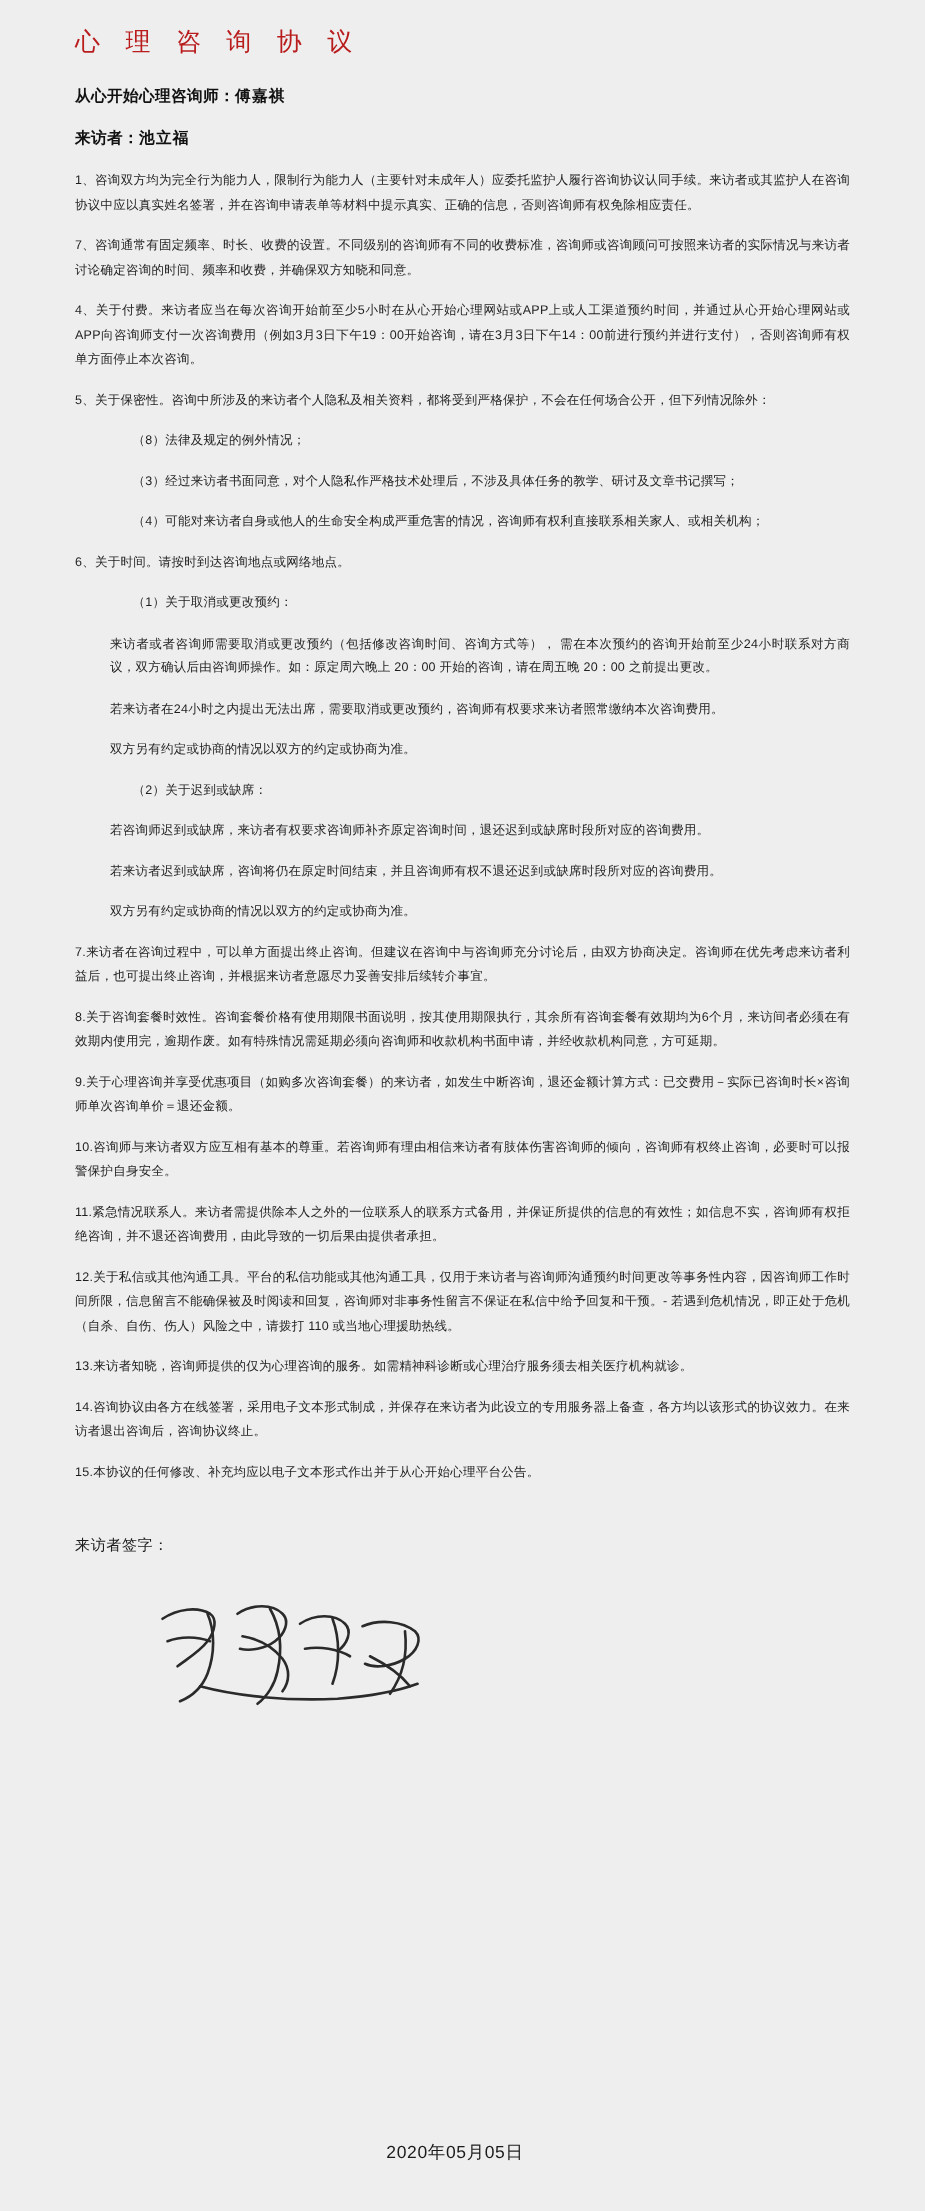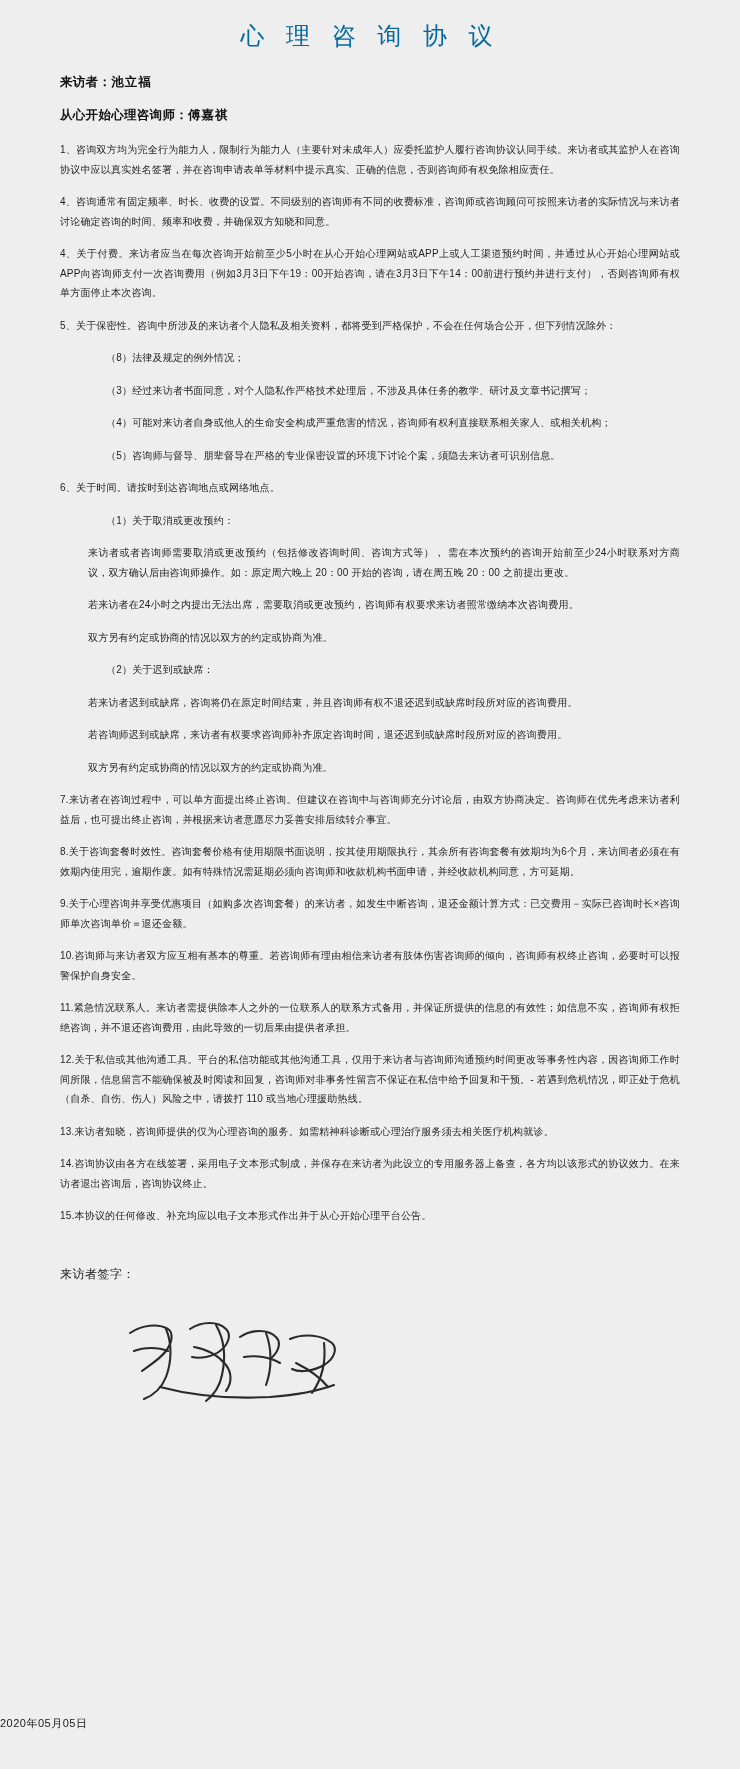--- a/index.html
+++ b/index.html
@@ -15,25 +15,25 @@
   }
   .page {
     width: 740px;
     min-height: 1769px;
     background: #eeeeee;
     box-sizing: border-box;
     padding: 14px 60px 20px 60px;
     position: relative;
   }
   .doc-title {
-    text-align: center;
-    font-size: 24px;
+    text-align: left;
+    font-size: 20px;
     letter-spacing: 7px;
     font-weight: 500;
-    color: #0369a1;
+    color: #b91c1c;
     margin: 6px 0 22px 0;
     font-family: "DejaVu Sans", "Liberation Sans", sans-serif;
   }
   .line-heading {
     font-size: 12.5px;
     font-weight: bold;
     color: #111;
     margin: 0 0 16px 0;
     letter-spacing: 0.3px;
   }
@@ -61,63 +61,62 @@
     height: 150px;
     position: relative;
     margin-top: 6px;
   }
   .signature-area svg {
     position: absolute;
     left: 60px;
     top: 10px;
   }
   .date-line {
-    text-align: left;
-    font-size: 11px;
+    text-align: center;
+    font-size: 14px;
     color: #1b1b1b;
     position: absolute;
     bottom: 38px;
     left: 0;
     right: 12px;
     letter-spacing: 0.5px;
   }
 </style>
 </head>
 <body>
 
 <div class="page">
 
   <div class="doc-title">心 理 咨 询 协 议</div>
 
   <div class="line-heading">
+    <span>从心开始心理咨询师：</span><span class="nm">傅嘉祺</span>
+  </div>
+
+  <div class="line-heading">
     <span>来访者：</span><span class="nm">池立福</span>
   </div>
 
-  <div class="line-heading">
-    <span>从心开始心理咨询师：</span><span class="nm">傅嘉祺</span>
-  </div>
-
   <p class="para">1、咨询双方均为完全行为能力人，限制行为能力人（主要针对未成年人）应委托监护人履行咨询协议认同手续。来访者或其监护人在咨询协议中应以真实姓名签署，并在咨询申请表单等材料中提示真实、正确的信息，否则咨询师有权免除相应责任。</p>
-  <p class="para">4、咨询通常有固定频率、时长、收费的设置。不同级别的咨询师有不同的收费标准，咨询师或咨询顾问可按照来访者的实际情况与来访者讨论确定咨询的时间、频率和收费，并确保双方知晓和同意。</p>
+  <p class="para">7、咨询通常有固定频率、时长、收费的设置。不同级别的咨询师有不同的收费标准，咨询师或咨询顾问可按照来访者的实际情况与来访者讨论确定咨询的时间、频率和收费，并确保双方知晓和同意。</p>
   <p class="para">4、关于付费。来访者应当在每次咨询开始前至少5小时在从心开始心理网站或APP上或人工渠道预约时间，并通过从心开始心理网站或APP向咨询师支付一次咨询费用（例如3月3日下午19：00开始咨询，请在3月3日下午14：00前进行预约并进行支付），否则咨询师有权单方面停止本次咨询。</p>
 
   <p class="para">5、关于保密性。咨询中所涉及的来访者个人隐私及相关资料，都将受到严格保护，不会在任何场合公开，但下列情况除外：</p>
   <p class="para indent2">（8）法律及规定的例外情况；</p>
   <p class="para indent2">（3）经过来访者书面同意，对个人隐私作严格技术处理后，不涉及具体任务的教学、研讨及文章书记撰写；</p>
   <p class="para indent2">（4）可能对来访者自身或他人的生命安全构成严重危害的情况，咨询师有权利直接联系相关家人、或相关机构；</p>
-  <p class="para indent2">（5）咨询师与督导、朋辈督导在严格的专业保密设置的环境下讨论个案，须隐去来访者可识别信息。</p>
 
   <p class="para">6、关于时间。请按时到达咨询地点或网络地点。</p>
   <p class="para indent2">（1）关于取消或更改预约：</p>
   <p class="para indent1">来访者或者咨询师需要取消或更改预约（包括修改咨询时间、咨询方式等）， 需在本次预约的咨询开始前至少24小时联系对方商议，双方确认后由咨询师操作。如：原定周六晚上 20：00 开始的咨询，请在周五晚 20：00 之前提出更改。</p>
   <p class="para indent1">若来访者在24小时之内提出无法出席，需要取消或更改预约，咨询师有权要求来访者照常缴纳本次咨询费用。</p>
   <p class="para indent1">双方另有约定或协商的情况以双方的约定或协商为准。</p>
   <p class="para indent2">（2）关于迟到或缺席：</p>
+  <p class="para indent1">若咨询师迟到或缺席，来访者有权要求咨询师补齐原定咨询时间，退还迟到或缺席时段所对应的咨询费用。</p>
   <p class="para indent1">若来访者迟到或缺席，咨询将仍在原定时间结束，并且咨询师有权不退还迟到或缺席时段所对应的咨询费用。</p>
-  <p class="para indent1">若咨询师迟到或缺席，来访者有权要求咨询师补齐原定咨询时间，退还迟到或缺席时段所对应的咨询费用。</p>
   <p class="para indent1">双方另有约定或协商的情况以双方的约定或协商为准。</p>
 
   <p class="para">7.来访者在咨询过程中，可以单方面提出终止咨询。但建议在咨询中与咨询师充分讨论后，由双方协商决定。咨询师在优先考虑来访者利益后，也可提出终止咨询，并根据来访者意愿尽力妥善安排后续转介事宜。</p>
   <p class="para">8.关于咨询套餐时效性。咨询套餐价格有使用期限书面说明，按其使用期限执行，其余所有咨询套餐有效期均为6个月，来访间者必须在有效期内使用完，逾期作废。如有特殊情况需延期必须向咨询师和收款机构书面申请，并经收款机构同意，方可延期。</p>
   <p class="para">9.关于心理咨询并享受优惠项目（如购多次咨询套餐）的来访者，如发生中断咨询，退还金额计算方式：已交费用－实际已咨询时长×咨询师单次咨询单价＝退还金额。</p>
   <p class="para">10.咨询师与来访者双方应互相有基本的尊重。若咨询师有理由相信来访者有肢体伤害咨询师的倾向，咨询师有权终止咨询，必要时可以报警保护自身安全。</p>
   <p class="para">11.紧急情况联系人。来访者需提供除本人之外的一位联系人的联系方式备用，并保证所提供的信息的有效性；如信息不实，咨询师有权拒绝咨询，并不退还咨询费用，由此导致的一切后果由提供者承担。</p>
   <p class="para">12.关于私信或其他沟通工具。平台的私信功能或其他沟通工具，仅用于来访者与咨询师沟通预约时间更改等事务性内容，因咨询师工作时间所限，信息留言不能确保被及时阅读和回复，咨询师对非事务性留言不保证在私信中给予回复和干预。- 若遇到危机情况，即正处于危机（自杀、自伤、伤人）风险之中，请拨打 110 或当地心理援助热线。</p>
   <p class="para">13.来访者知晓，咨询师提供的仅为心理咨询的服务。如需精神科诊断或心理治疗服务须去相关医疗机构就诊。</p>
   <p class="para">14.咨询协议由各方在线签署，采用电子文本形式制成，并保存在来访者为此设立的专用服务器上备查，各方均以该形式的协议效力。在来访者退出咨询后，咨询协议终止。</p>

